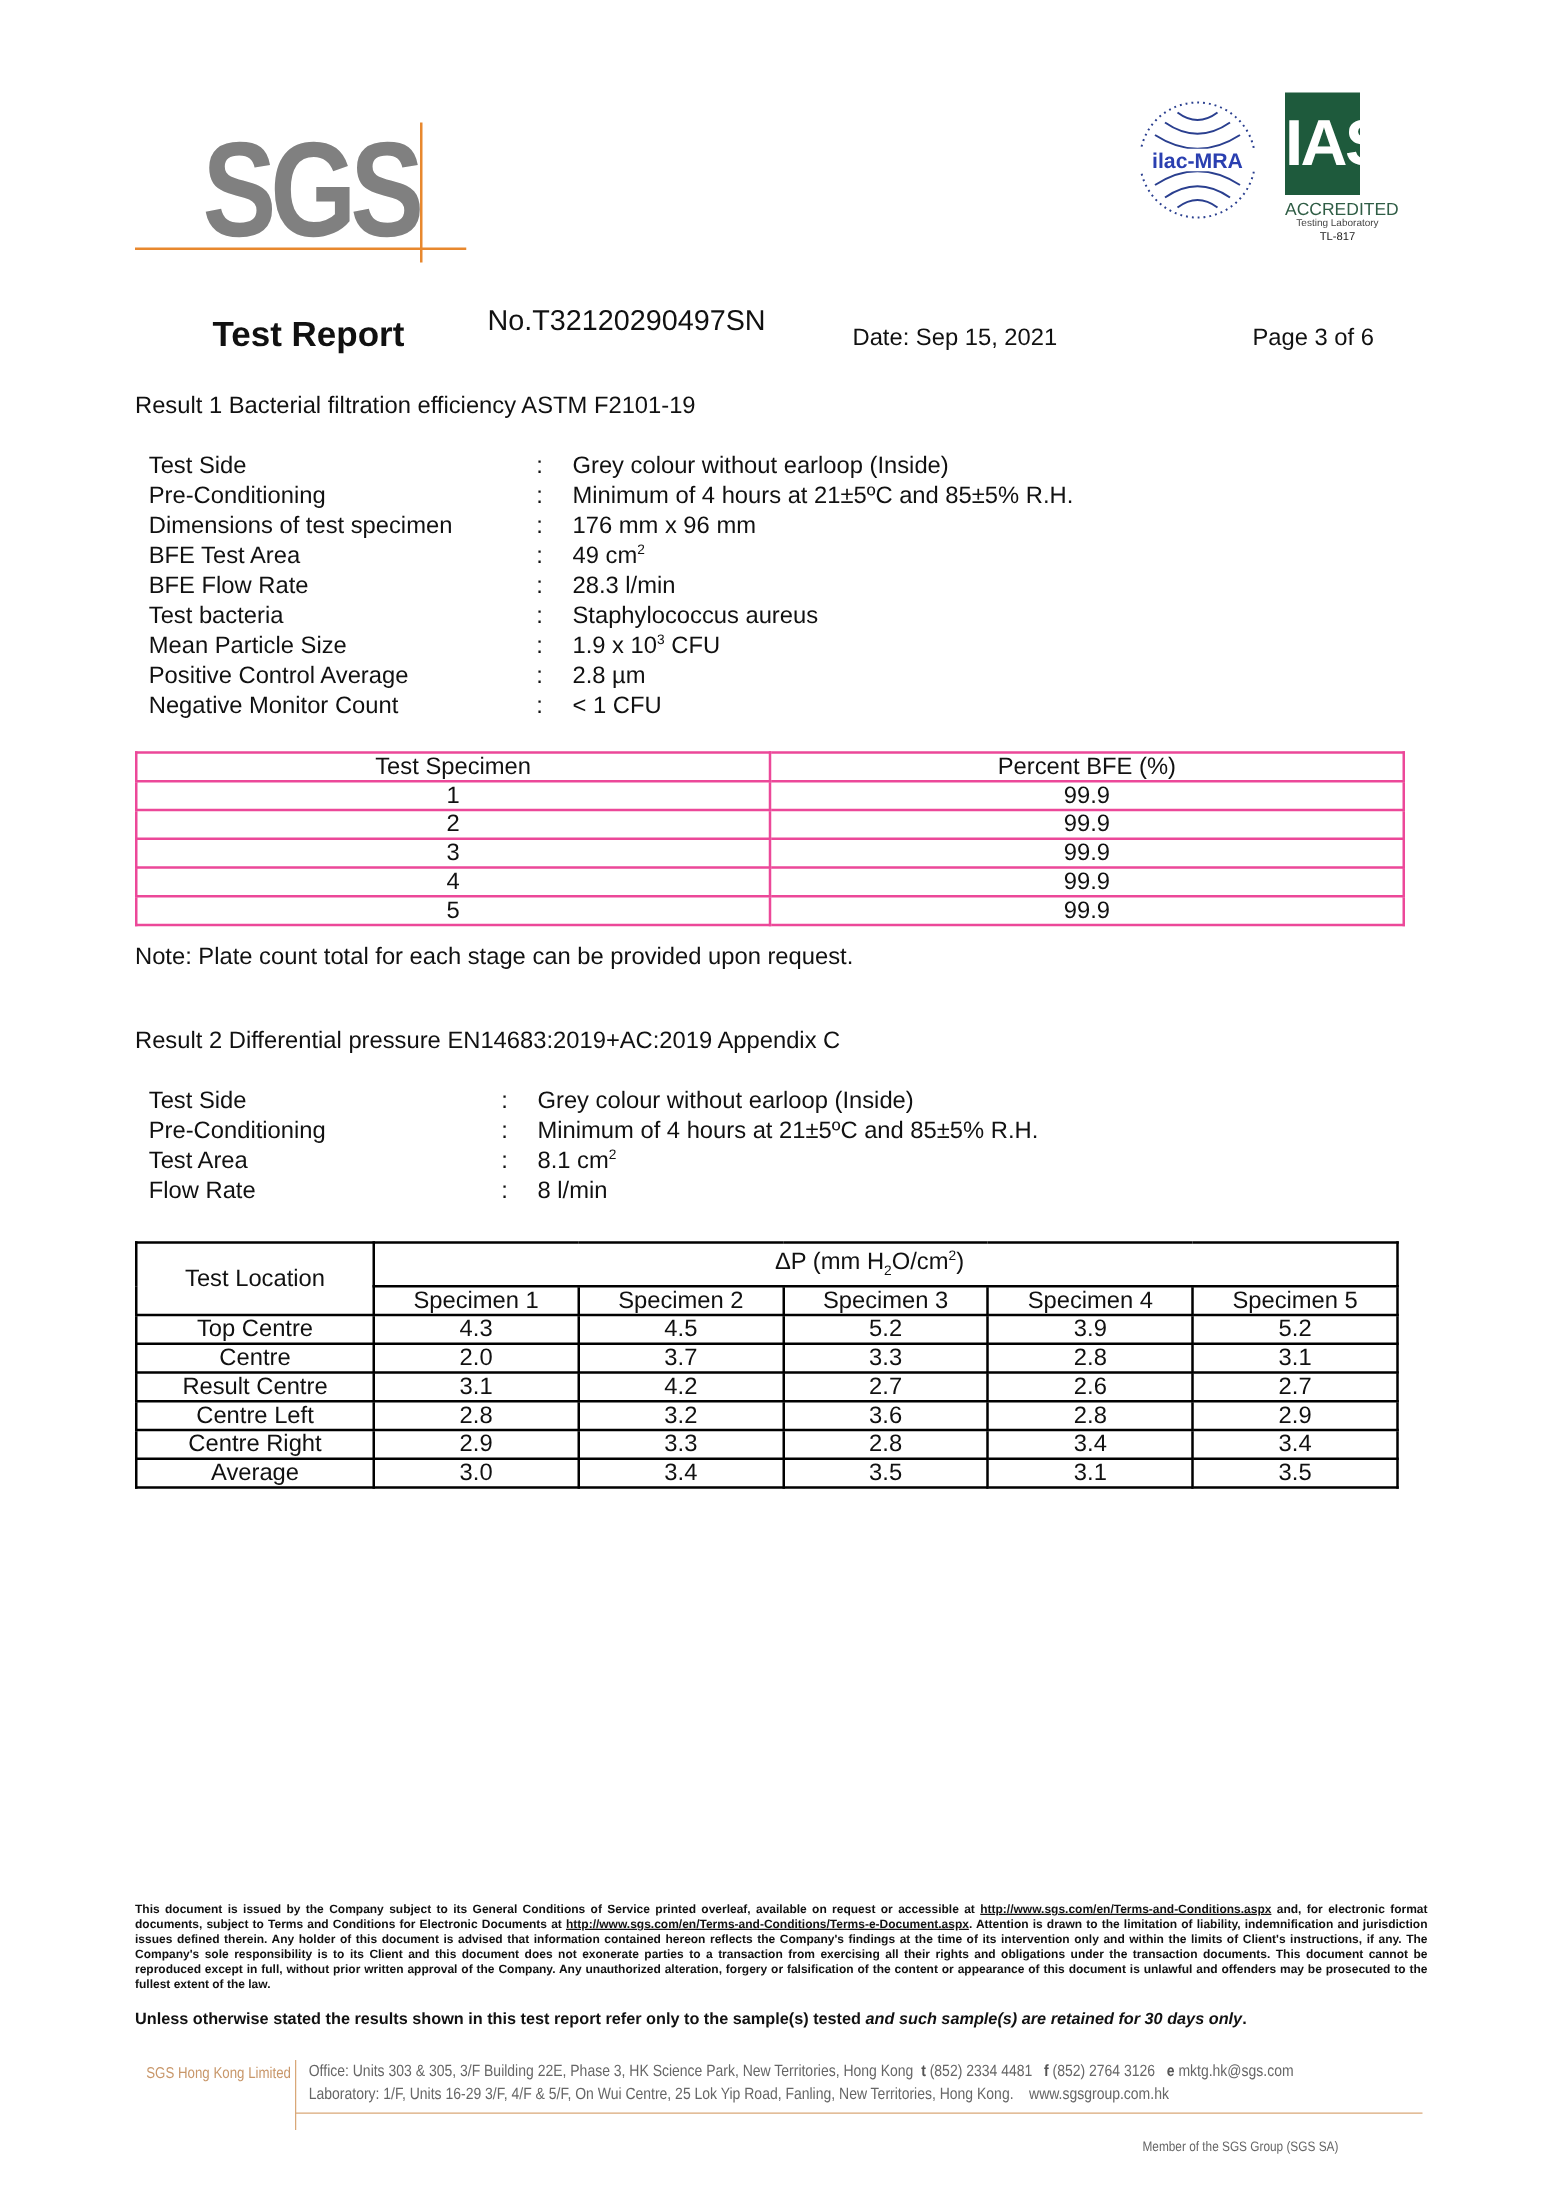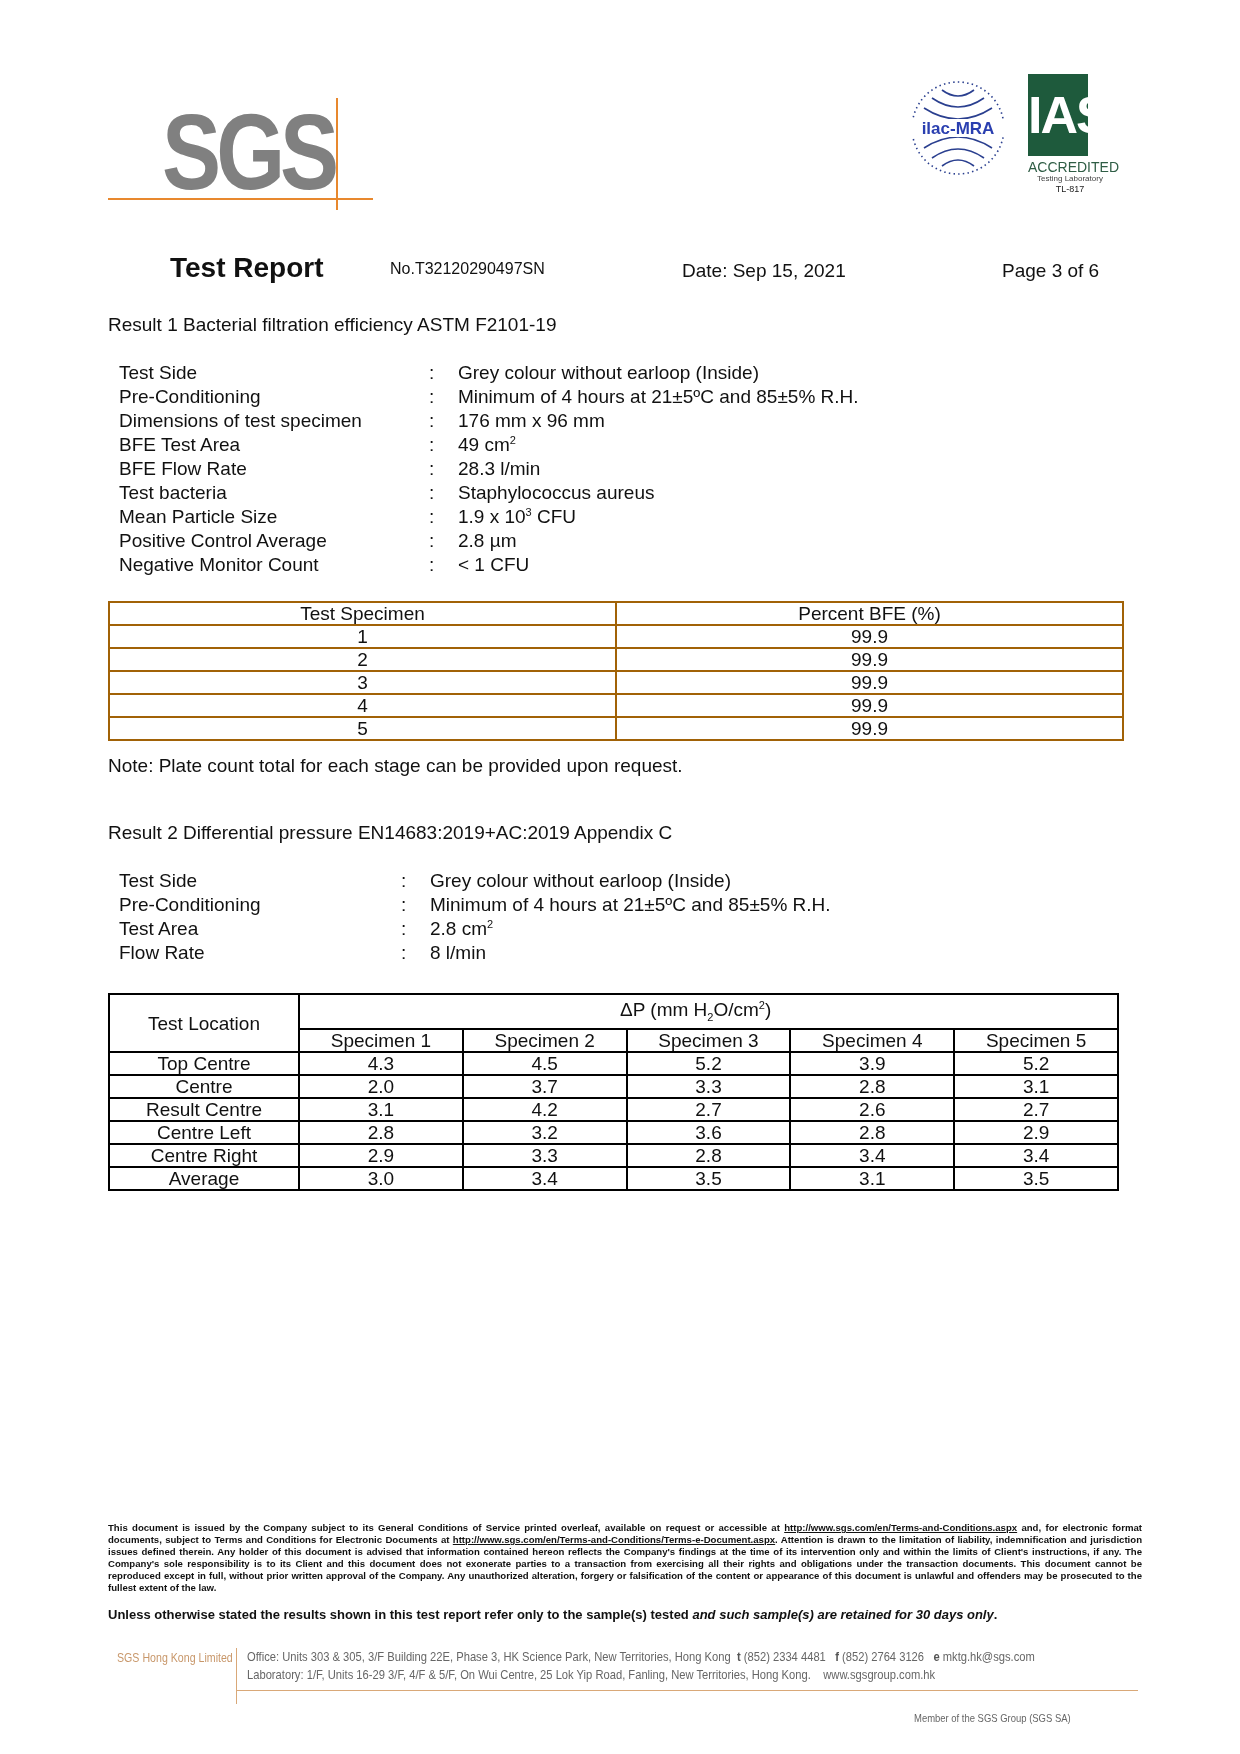--- a/index.html
+++ b/index.html
@@ -18,34 +18,34 @@
 
   
   .ias-logo { left: 1028px; top: 74px; width: 84px; height: 126px; }
   .ias-box { width: 60px; height: 82px; background: #1e5a3c; color: #fff; font-weight: bold; font-size: 52px; line-height: 82px; text-align: center; letter-spacing: -2px; }
   .ias-acc { font-size: 14px; color: #2f5d45; text-align: center; margin-top: 4px; letter-spacing: 0px; line-height: 14px; }
   .ias-lab { font-size: 8px; color: #444; text-align: center; line-height: 10px; }
   .ias-tl { font-size: 9px; color: #222; text-align: center; line-height: 11px; }
 
   
   .hdr-title { left: 170px; top: 252px; font-size: 28px; font-weight: bold; }
-  .hdr-no { left: 390px; top: 260px; font-size: 16px; }
+  .hdr-no { left: 390px; top: 243px; font-size: 23px; }
   .hdr-date { left: 682px; top: 260px; font-size: 19px; }
   .hdr-page { left: 1002px; top: 260px; font-size: 19px; }
 
   .section-title { font-size: 19px; }
   .kv { font-size: 19px; text-decoration: underline; }
   .kv-row { position: absolute; height: 24px; white-space: nowrap; }
   .kv-key { position: absolute; left: 0; }
   .kv-colon { position: absolute; }
   .kv-val { position: absolute; }
   sup, sub { font-size: 11px; }
 
   table.bfe { position: absolute; left: 108px; top: 601px; width: 1016px; border-collapse: collapse; font-size: 19px; }
-  table.bfe td, table.bfe th { border: 2px solid #a16207; height: 21px; padding: 0; text-align: center; font-weight: normal; line-height: 21px; }
+  table.bfe td, table.bfe th { border: 2px solid #ec4899; height: 21px; padding: 0; text-align: center; font-weight: normal; line-height: 21px; }
 
   .note { left: 108px; top: 755px; font-size: 19px; }
 
   table.dp { position: absolute; left: 108px; top: 993px; width: 1011px; border-collapse: collapse; font-size: 19px; }
   table.dp td, table.dp th { border: 2px solid #000; padding: 0; text-align: center; font-weight: normal; height: 21px; line-height: 21px; }
   table.dp th.loc { width: 188px; }
   table.dp th.unit { text-align: left; padding-left: 320px; }
 
   .disclaimer { left: 108px; top: 1522px; width: 1034px; font-size: 9.6px; font-weight: bold; line-height: 12px; text-align: justify; color: #111; }
   .disclaimer a { color: #111; text-decoration: underline; }
@@ -189,21 +189,21 @@
     <span class="kv-val" style="left:311px;">Grey colour without earloop (Inside)</span>
   </div>
   <div class="kv-row" style="top:24px;">
     <span class="kv-key">Pre-Conditioning</span>
     <span class="kv-colon" style="left:282px;">:</span>
     <span class="kv-val" style="left:311px;">Minimum of 4 hours at 21±5ºC and 85±5% R.H.</span>
   </div>
   <div class="kv-row" style="top:48px;">
     <span class="kv-key">Test Area</span>
     <span class="kv-colon" style="left:282px;">:</span>
-    <span class="kv-val" style="left:311px;"><span>2.8 cm</span><sup>2</sup></span>
+    <span class="kv-val" style="left:311px;"><span>8.1 cm</span><sup>2</sup></span>
   </div>
   <div class="kv-row" style="top:72px;">
     <span class="kv-key">Flow Rate</span>
     <span class="kv-colon" style="left:282px;">:</span>
     <span class="kv-val" style="left:311px;">8 l/min</span>
   </div>
 </div>
 
 <table class="dp">
   <thead>

